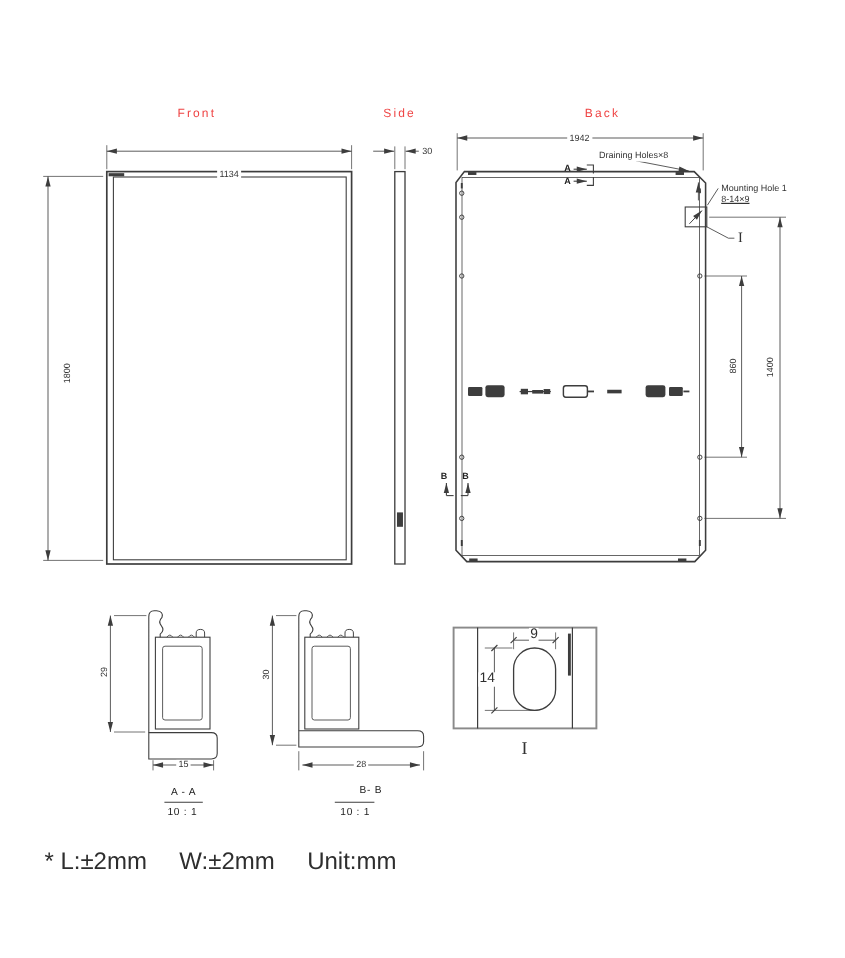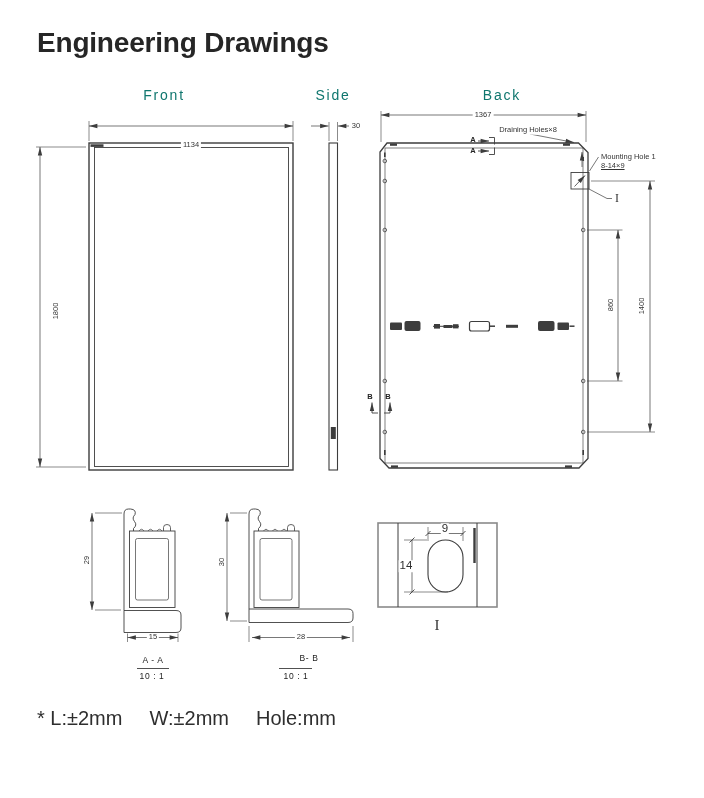--- a/index.html
+++ b/index.html
@@ -3,21 +3,21 @@
 <meta charset="utf-8">
 <style>
   :root { --line:#3d3d3d; --text:#262626; --bg:#ffffff; }
   html,body{margin:0;padding:0;background:#fff;}
   .canvas{position:relative;width:704px;height:798px;background:var(--bg);
           font-family:"Liberation Sans",sans-serif;overflow:hidden;}
   .abs{position:absolute;white-space:nowrap;}
   .ctr{transform:translate(-50%,-50%);}
   .rot{transform:translate(-50%,-50%) rotate(-90deg);}
   .title{font-size:28px;font-weight:600;letter-spacing:-0.2px;color:var(--text);}
-  .viewlbl{font-size:14px;letter-spacing:1.8px;color:#0f766e;}
+  .viewlbl{font-size:10px;letter-spacing:1.8px;color:#ef4444;}
   .dim{font-size:7.5px;line-height:1;color:#333;}
   .dim.bg{background:var(--bg);padding:0 2px;}
   .big{font-size:11.5px;line-height:1;color:#2e2e2e;background:var(--bg);padding:0 1px;}
   .note{font-size:7.5px;line-height:1.15;color:#333;}
   .mark{font-size:7.5px;font-weight:bold;color:#222;line-height:1;}
   .seclbl{font-size:8.5px;letter-spacing:0.6px;color:#222;line-height:1;}
   .serif{font-family:"Liberation Serif",serif;color:#333;}
   .footer{display:flex;gap:27px;font-size:20px;color:#2e2e2e;}
   .sln{stroke:var(--line);fill:none;}
   .sfill{fill:var(--line);stroke:none;}
@@ -179,32 +179,31 @@
       <line x1="425.5" y1="536" x2="430.5" y2="531" class="sln" stroke-width="0.9"></line>
       <line x1="460.5" y1="536" x2="465.5" y2="531" class="sln" stroke-width="0.9"></line>
       <line x1="404" y1="540" x2="427" y2="540" class="sln" stroke-width="0.6"></line>
       <line x1="404" y1="592" x2="448" y2="592" class="sln" stroke-width="0.6"></line>
       <line x1="412" y1="540" x2="412" y2="592" class="sln" stroke-width="0.7"></line>
       <line x1="409.5" y1="542.5" x2="414.5" y2="537.5" class="sln" stroke-width="0.9"></line>
       <line x1="409.5" y1="594.5" x2="414.5" y2="589.5" class="sln" stroke-width="0.9"></line>
     </g>
   </svg>
 
-  <div class="abs title" style="left:37px;top:27px;">Engineering Drawings</div>
 
   <div class="abs ctr viewlbl" style="left:164px;top:95px;">Front</div>
   <div class="abs ctr viewlbl" style="left:333px;top:95px;">Side</div>
   <div class="abs ctr viewlbl" style="left:502px;top:95px;">Back</div>
 
   <div class="abs ctr dim bg" style="left:191px;top:126px;margin-top:19px;">1134</div>
   <div class="abs rot dim" style="left:56px;top:311px;">1800</div>
 
   <div class="abs ctr dim" style="left:356px;top:126px;">30</div>
 
-  <div class="abs ctr dim bg" style="left:483px;top:115px;">1367</div>
+  <div class="abs ctr dim bg" style="left:483px;top:115px;">1942</div>
   <div class="abs ctr note" style="left:528px;top:130px;background:var(--bg);padding:0 2px;">Draining Holes×8</div>
   <div class="abs note" style="left:601px;top:153px;">Mounting Hole 1</div>
   <div class="abs note" style="left:601px;top:162px;text-decoration:underline;">8-14×9</div>
   <div class="abs ctr mark" style="left:473px;top:140px;">A</div>
   <div class="abs ctr mark" style="left:473px;top:151px;">A</div>
   <div class="abs ctr mark" style="left:370px;top:397px;">B</div>
   <div class="abs ctr mark" style="left:388px;top:397px;">B</div>
   <div class="abs ctr serif" style="left:617px;top:198px;font-size:12px;">I</div>
   <div class="abs rot dim" style="left:611px;top:305px;">860</div>
   <div class="abs rot dim" style="left:642px;top:306px;">1400</div>
@@ -219,16 +218,16 @@
   <div class="abs ctr seclbl" style="left:295px;top:658px;padding-left:28px;">B- B</div>
   <div class="abs ctr seclbl" style="left:296px;top:676px;">10 : 1</div>
 
   <div class="abs ctr big" style="left:445px;top:529px;">9</div>
   <div class="abs ctr big" style="left:406px;top:566px;">14</div>
   <div class="abs ctr serif" style="left:437px;top:625px;font-size:15px;">I</div>
 
   <div class="abs footer" style="left:37px;top:707px;">
     <span>* L:±2mm</span>
     <span>W:±2mm</span>
-    <span>Hole:mm</span>
+    <span>Unit:mm</span>
   </div>
 
 </div>
 
 </body></html>

